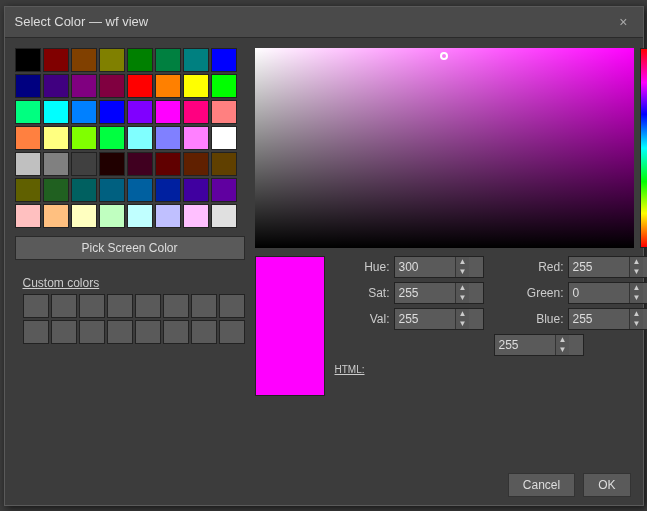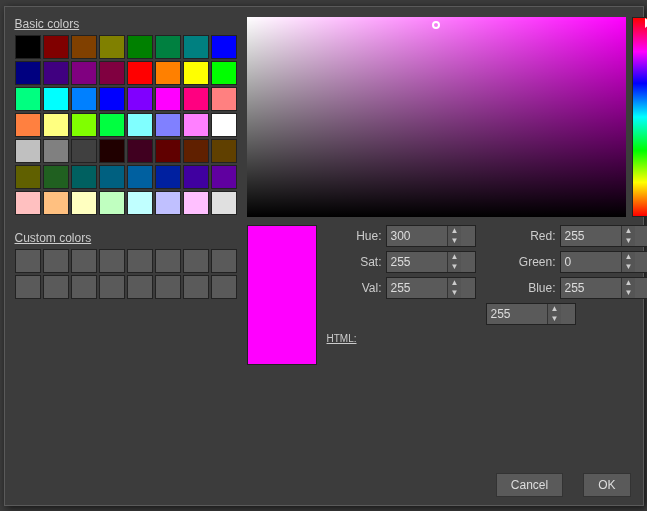--- a/index.html
+++ b/index.html
@@ -223,21 +223,21 @@
       border: 1px solid #888;
       color: #333;
       padding: 3px 6px;
       font-size: 12px;
       width: 120px;
     }
     .footer {
       display: flex;
       justify-content: flex-end;
       padding: 8px 12px;
-      gap: 20px;
+      gap: 8px;
     }
     .footer-btn {
       background: #5a5a5a;
       color: #ddd;
       border: 1px solid #333;
       padding: 4px 14px;
       cursor: pointer;
       font-size: 12px;
     }
     .two-col-controls {
@@ -247,26 +247,29 @@
     .col-controls {
       display: flex;
       flex-direction: column;
       gap: 4px;
     }
   </style>
 </head>
 <body>
 
 <div class="dialog">
+  <div class="title-bar">
+    <span>Select Color — wf view</span>
+    <button class="title-bar-close">×</button>
+  </div>
 
   <div class="content">
 
     <div class="left-panel">
       <div>
-        <div class="section-label">Basic colors</div>
         <div class="color-grid" id="basic-grid">
             <div class="color-swatch" style="background: rgb(0, 0, 0);"></div>
             <div class="color-swatch" style="background: rgb(128, 0, 0);"></div>
             <div class="color-swatch" style="background: rgb(128, 64, 0);"></div>
             <div class="color-swatch" style="background: rgb(128, 128, 0);"></div>
             <div class="color-swatch" style="background: rgb(0, 128, 0);"></div>
             <div class="color-swatch" style="background: rgb(0, 128, 64);"></div>
             <div class="color-swatch" style="background: rgb(0, 128, 128);"></div>
             <div class="color-swatch" style="background: rgb(0, 0, 255);"></div>
             <div class="color-swatch" style="background: rgb(0, 0, 128);"></div>
@@ -312,22 +315,23 @@
             <div class="color-swatch" style="background: rgb(255, 192, 192);"></div>
             <div class="color-swatch" style="background: rgb(255, 192, 128);"></div>
             <div class="color-swatch" style="background: rgb(255, 255, 192);"></div>
             <div class="color-swatch" style="background: rgb(192, 255, 192);"></div>
             <div class="color-swatch" style="background: rgb(192, 255, 255);"></div>
             <div class="color-swatch" style="background: rgb(192, 192, 255);"></div>
             <div class="color-swatch" style="background: rgb(255, 192, 255);"></div>
             <div class="color-swatch" style="background: rgb(224, 224, 224);"></div>
           </div>
       </div>
-
-      <div style="margin-top: 8px;">
+      <button class="pick-btn">Pick Screen Color</button>
+
+      <div style="margin-top: 8px; margin-left: 8px;">
         <div class="section-label">Custom colors</div>
         <div class="color-grid" id="custom-grid">
             <div class="custom-color-swatch"></div>
             <div class="custom-color-swatch"></div>
             <div class="custom-color-swatch"></div>
             <div class="custom-color-swatch"></div>
             <div class="custom-color-swatch"></div>
             <div class="custom-color-swatch"></div>
             <div class="custom-color-swatch"></div>
             <div class="custom-color-swatch"></div>

